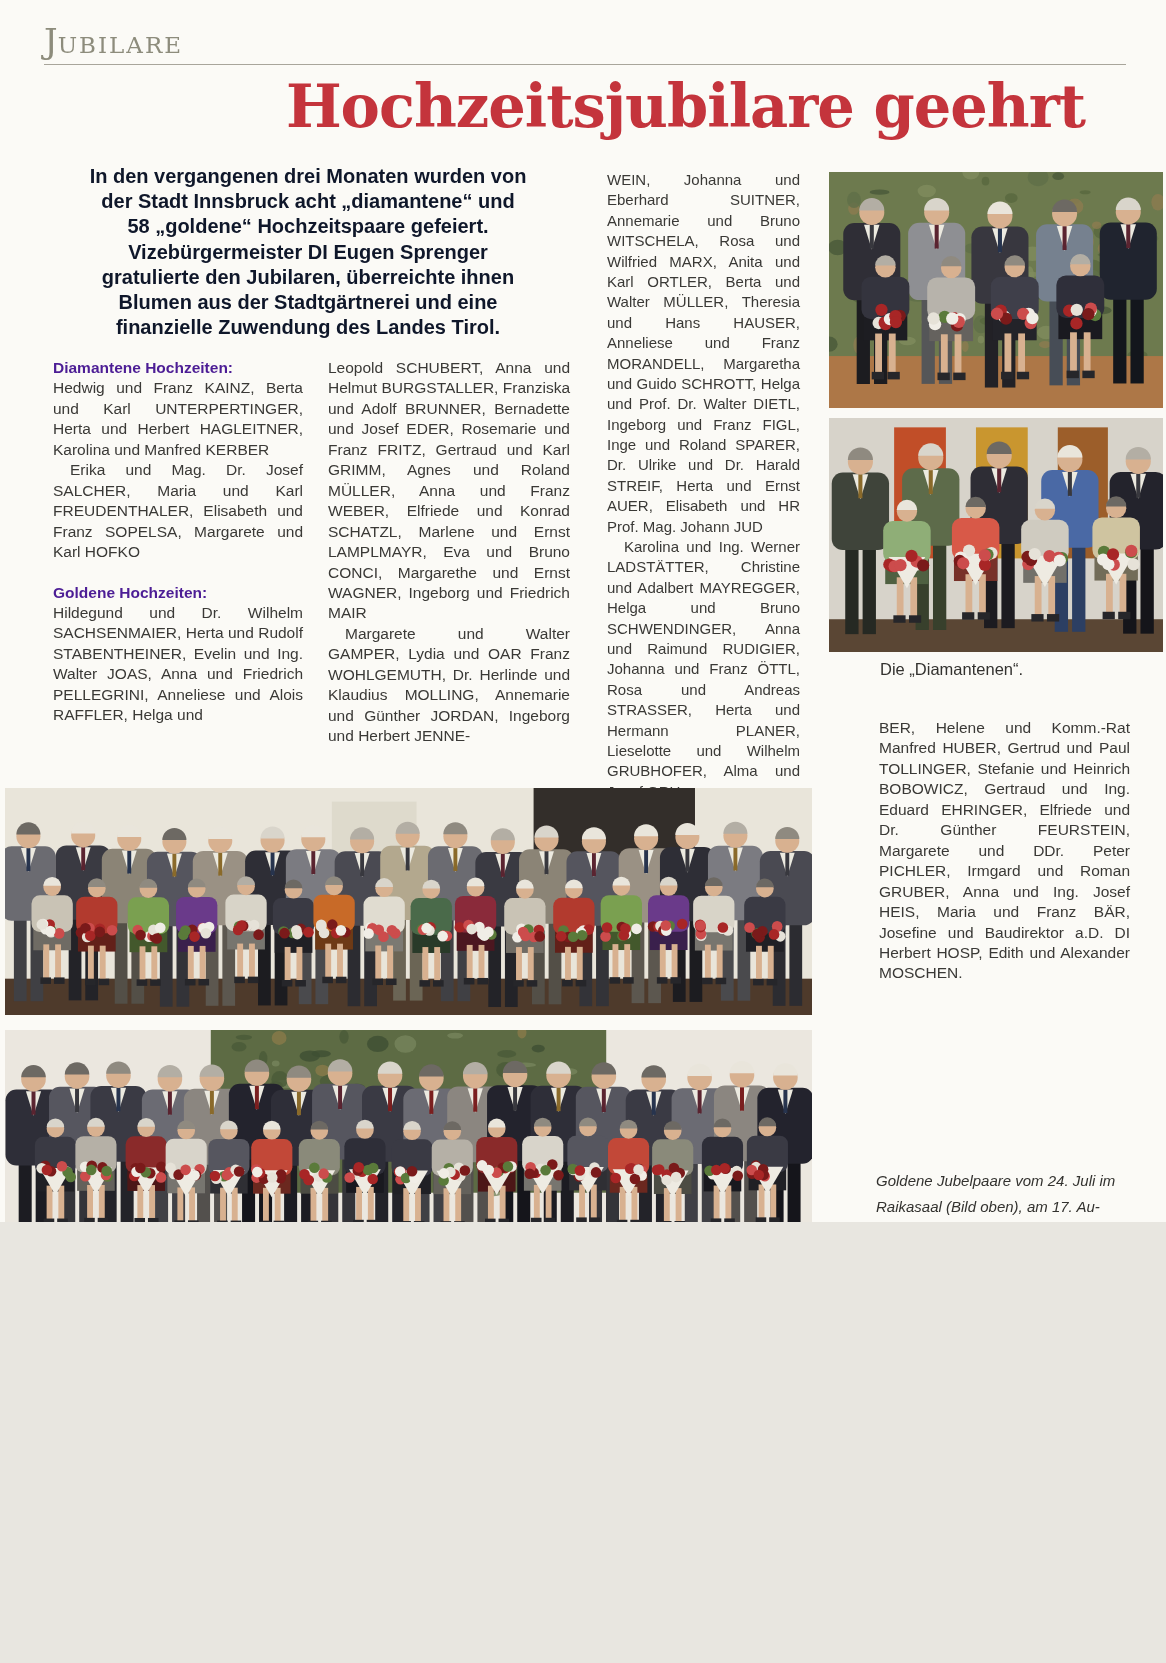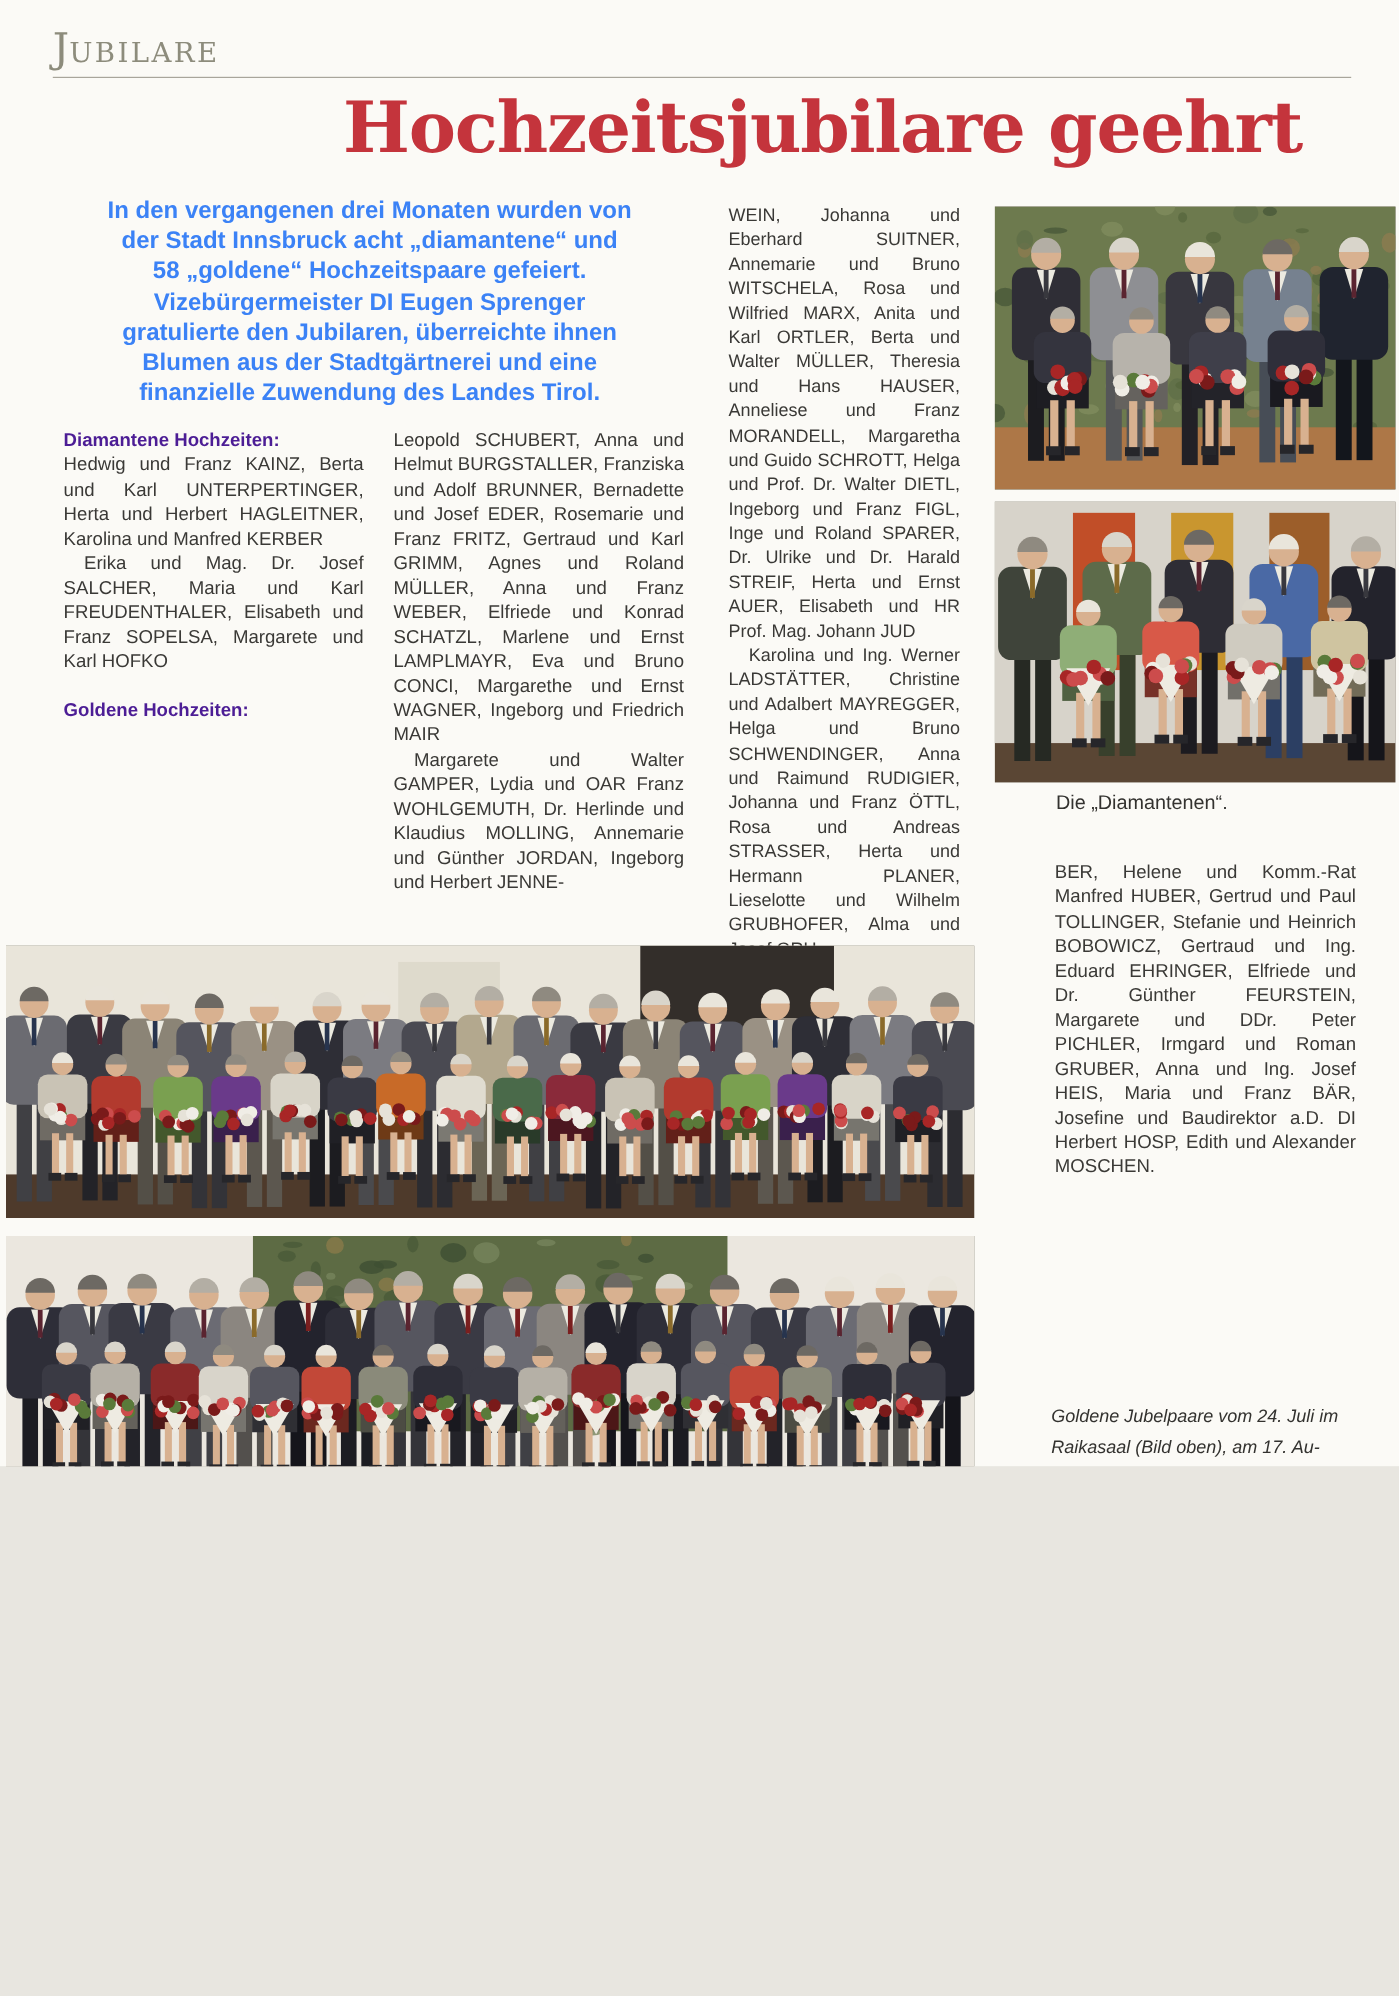--- a/index.html
+++ b/index.html
@@ -7,21 +7,21 @@
         font-family:"Liberation Sans",sans-serif;color:#3a3936;}
   .section-label{position:absolute;left:44px;top:24px;color:#8d8c7c;font-family:"DejaVu Serif",serif;}
   .section-label .ini{font-size:34px;line-height:34px;}
   .section-label .rest{font-size:23px;letter-spacing:2px;}
   .rule{position:absolute;height:1px;background:#a8a59b;}
   .top-rule{left:44px;top:64px;width:1082px;}
   .bottom-rule{left:22px;top:1583px;width:1121px;}
   .title{position:absolute;left:45px;top:72px;width:1040px;margin:0;text-align:right;
          font-family:"DejaVu Serif",serif;font-weight:bold;font-size:59px;color:#c4343c;letter-spacing:-1px;}
   .lead{position:absolute;left:50px;top:164px;width:516px;margin:0;text-align:center;
-        font-weight:bold;font-size:20px;line-height:1.26;color:#3b82f6;white-space:pre-line;}
+        font-weight:bold;font-size:20px;line-height:1.26;color:#0f172a;white-space:pre-line;}
   .col{position:absolute;font-size:15.5px;line-height:1.32;text-align:justify;color:#3a3936;}
   .col p{margin:0;}
   .col .ind{text-indent:17px;}
   .colhead{font-weight:bold;color:#4c1d95;}
   .mt{margin-top:20px !important;}
   .col1{left:53px;top:358px;width:250px;}
   .col2{left:328px;top:358px;width:242px;}
   .col3{left:607px;top:170px;width:193px;font-size:15px;line-height:1.36;}
   .col4{left:879px;top:718px;width:251px;}
   .photo{position:absolute;overflow:hidden;background:#9a9488;}
@@ -57,20 +57,21 @@
 Vizebürgermeister DI Eugen Sprenger
 gratulierte den Jubilaren, überreichte ihnen
 Blumen aus der Stadtgärtnerei und eine
 finanzielle Zuwendung des Landes Tirol.</p>
 
   <div class="col col1">
     <p class="colhead">Diamantene Hochzeiten:</p>
     <p>Hedwig und Franz KAINZ, Berta und Karl UNTERPERTINGER, Herta und Herbert HAGLEITNER, Karolina und Manfred KERBER</p>
     <p class="ind">Erika und Mag. Dr. Josef SALCHER, Maria und Karl FREUDENTHALER, Elisabeth und Franz SOPELSA, Margarete und Karl HOFKO</p>
     <p class="colhead mt">Goldene Hochzeiten:</p>
+    <p>Hildegund und Dr. Wilhelm SACHSENMAIER, Herta und Rudolf STABENTHEINER, Evelin und Ing. Walter JOAS, Anna und Friedrich PELLEGRINI, Anneliese und Alois RAFFLER, Helga und</p>
   </div>
 
   <div class="col col2">
     <p>Leopold SCHUBERT, Anna und Helmut BURGSTALLER, Franziska und Adolf BRUNNER, Bernadette und Josef EDER, Rosemarie und Franz FRITZ, Gertraud und Karl GRIMM, Agnes und Roland MÜLLER, Anna und Franz WEBER, Elfriede und Konrad SCHATZL, Marlene und Ernst LAMPLMAYR, Eva und Bruno CONCI, Margarethe und Ernst WAGNER, Ingeborg und Friedrich MAIR</p>
     <p class="ind">Margarete und Walter GAMPER, Lydia und OAR Franz WOHLGEMUTH, Dr. Herlinde und Klaudius MOLLING, Annemarie und Günther JORDAN, Ingeborg und Herbert JENNE-</p>
   </div>
 
   <div class="col col3">
     <p>WEIN, Johanna und Eberhard SUITNER, Annemarie und Bruno WITSCHELA, Rosa und Wilfried MARX, Anita und Karl ORTLER, Berta und Walter MÜLLER, Theresia und Hans HAUSER, Anneliese und Franz MORANDELL, Margaretha und Guido SCHROTT, Helga und Prof. Dr. Walter DIETL, Ingeborg und Franz FIGL, Inge und Roland SPARER, Dr. Ulrike und Dr. Harald STREIF, Herta und Ernst AUER, Elisabeth und HR Prof. Mag. Johann JUD</p>
     <p class="ind">Karolina und Ing. Werner LADSTÄTTER, Christine und Adalbert MAYREGGER, Helga und Bruno SCHWENDINGER, Anna und Raimund RUDIGIER, Johanna und Franz ÖTTL, Rosa und Andreas STRASSER, Herta und Hermann PLANER, Lieselotte und Wilhelm GRUBHOFER, Alma und Josef GRU-</p>

